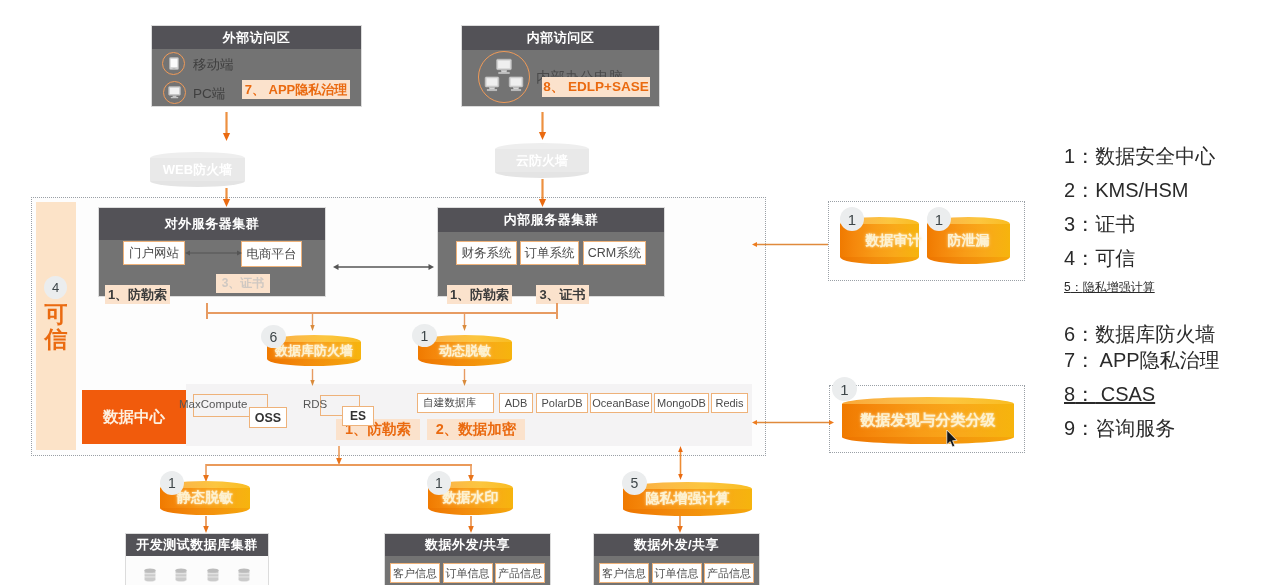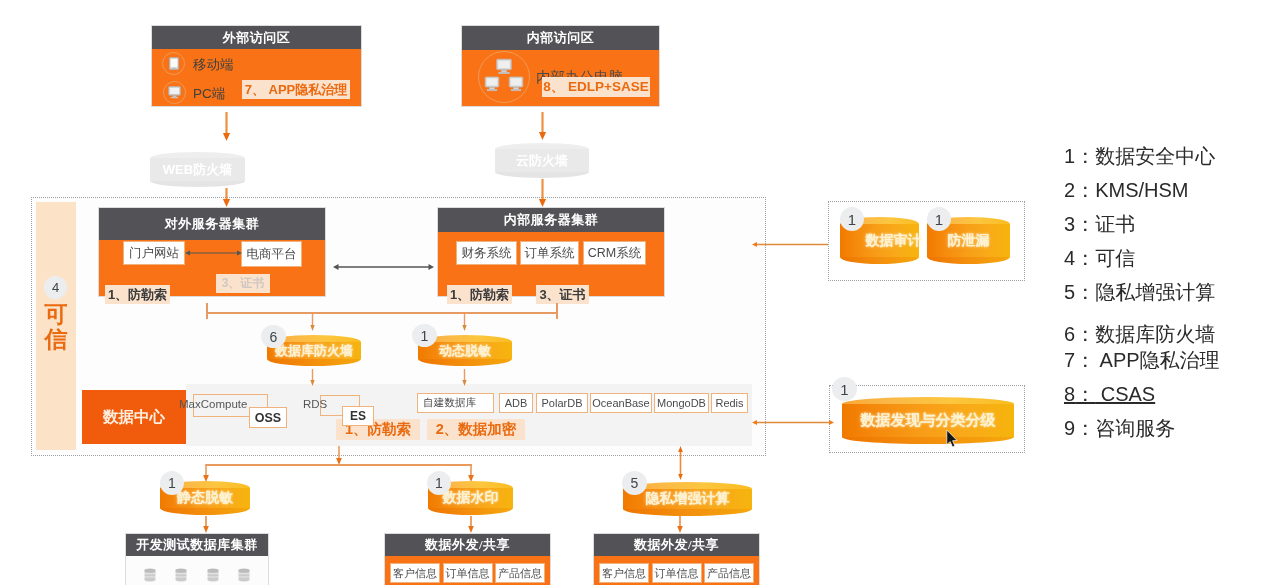--- a/index.html
+++ b/index.html
@@ -2,21 +2,21 @@
 <html><head>
 <meta charset="utf-8">
 <title>data-security-architecture</title>
 <style>
   html,body{margin:0;padding:0;background:#ffffff;}
   body{width:1269px;height:585px;overflow:hidden;font-family:"Liberation Sans",sans-serif;}
   #stage{position:relative;width:1269px;height:585px;}
   .abs{position:absolute;box-sizing:border-box;}
 
   
-  .panel{position:absolute;box-sizing:border-box;background:#f97316;border:1px solid #dcdcdc;font-family:Liberation Serif, serif;}
+  .panel{position:absolute;box-sizing:border-box;background:#737373;border:1px solid #dcdcdc;}
   .panel-head{box-sizing:border-box;background:#535257;color:#fff;font-weight:bold;
     display:flex;align-items:center;justify-content:center;letter-spacing:0.5px;}
   .panel-body{position:relative;box-sizing:border-box;}
 
   
   .nodebox{position:absolute;box-sizing:border-box;border:1px solid #eeb27a;background:#fff;
     display:flex;align-items:center;justify-content:center;color:#4a4a4a;white-space:nowrap;}
 
   
   .tag{position:absolute;box-sizing:border-box;background:#fbe2cc;white-space:nowrap;
@@ -383,21 +383,21 @@
     <div class="cbot" style="height:14px;"></div>
     <div class="cbody"></div>
     <div class="ctxt" style="font-size:15px;">数据发现与分类分级</div>
   </div>
   <div class="badge" style="left:832px;top:377px;width:25px;height:24px;font-size:15px;">1</div>
 
   <div class="legend-row" style="left:1064px;top:143px;font-size:20px;color:#2a2a2a;"><span>1</span><span>：</span><span>数据安全中心</span></div>
   <div class="legend-row" style="left:1064px;top:177px;font-size:20px;color:#2a2a2a;"><span>2</span><span>：</span><span>KMS/HSM</span></div>
   <div class="legend-row" style="left:1064px;top:211px;font-size:20px;color:#2a2a2a;"><span>3</span><span>：</span><span>证书</span></div>
   <div class="legend-row" style="left:1064px;top:245px;font-size:20px;color:#2a2a2a;"><span>4</span><span>：</span><span>可信</span></div>
-  <div class="legend-row" style="left:1064px;top:279px;font-size:20px;color:#2a2a2a;"><span>5</span><span>：</span><span>隐私增强计算</span></div>
+  <div class="legend-row" style="left:1064px;top:279px;font-size:12px;color:#2a2a2a;text-decoration:underline;"><span>5</span><span>：</span><span>隐私增强计算</span></div>
   <div class="legend-row" style="left:1064px;top:321px;font-size:20px;color:#2a2a2a;"><span>6</span><span>：</span><span>数据库防火墙</span></div>
   <div class="legend-row" style="left:1064px;top:347px;font-size:20px;color:#2a2a2a;"><span>7</span><span>：</span><span> APP隐私治理</span></div>
   <div class="legend-row" style="left:1064px;top:381px;font-size:20px;color:#2a2a2a;text-decoration:underline;"><span>8</span><span>：</span><span> CSAS</span></div>
   <div class="legend-row" style="left:1064px;top:415px;font-size:20px;color:#2a2a2a;"><span>9</span><span>：</span><span>咨询服务</span></div>
 
   <svg class="arrow" style="left:946px;top:430px;width:13px;height:19px;z-index:30;" viewBox="0 0 13 19">
     <path d="M0.8 0 L0.8 14.6 L4.2 11.6 L6.5 16.9 L8.8 15.9 L6.6 10.7 L11 10.4 Z" fill="#141414" stroke="#ffffff" stroke-width="0.7" stroke-linejoin="round"></path>
   </svg>
 
 </div>

